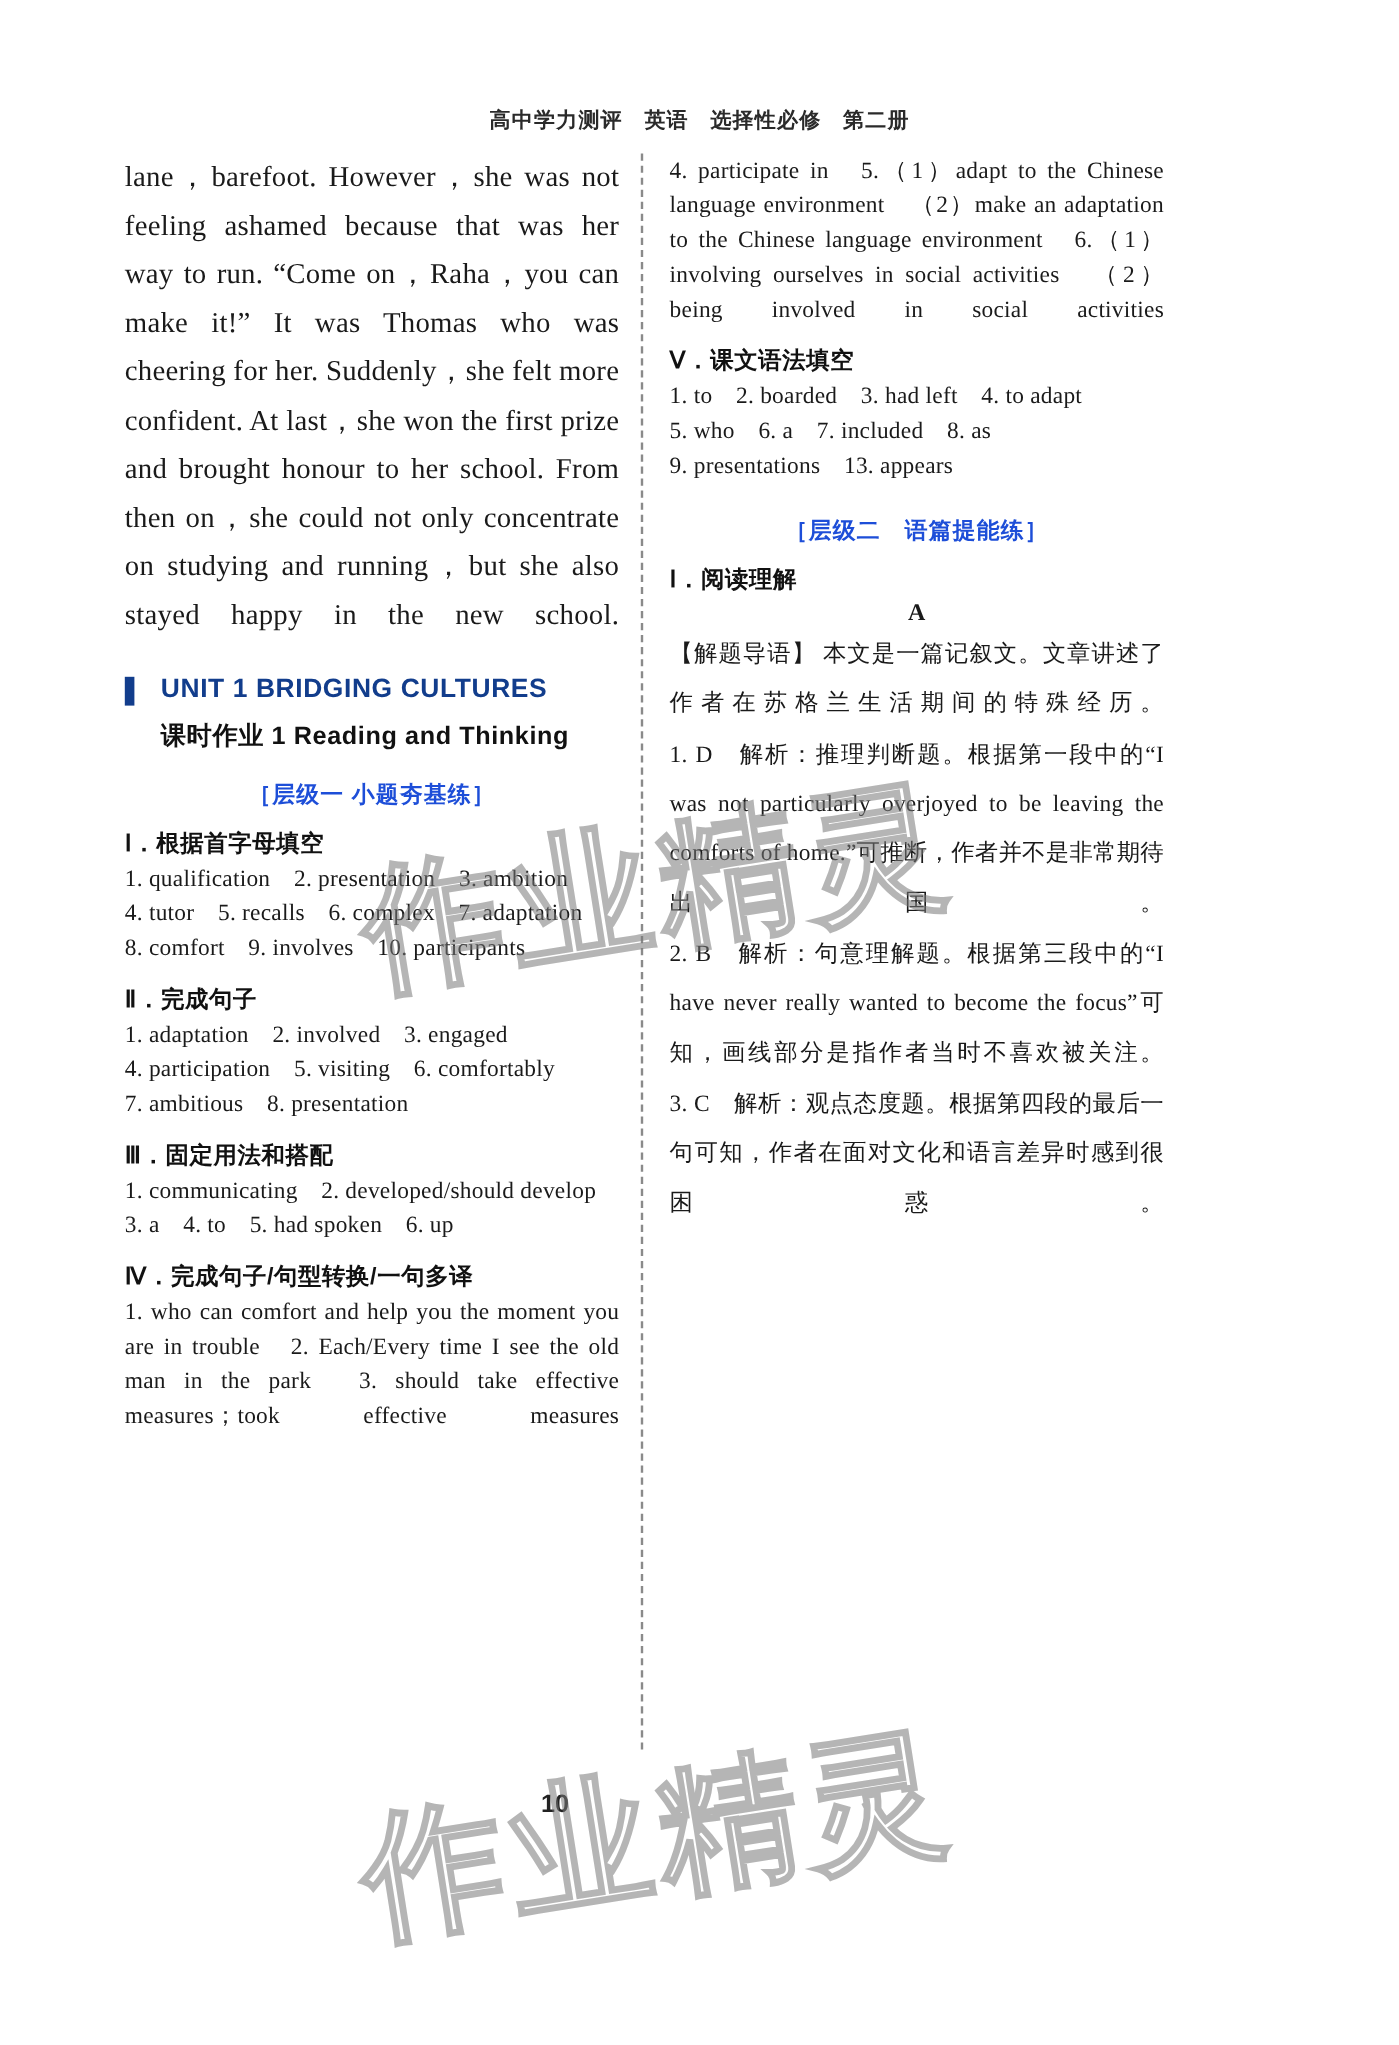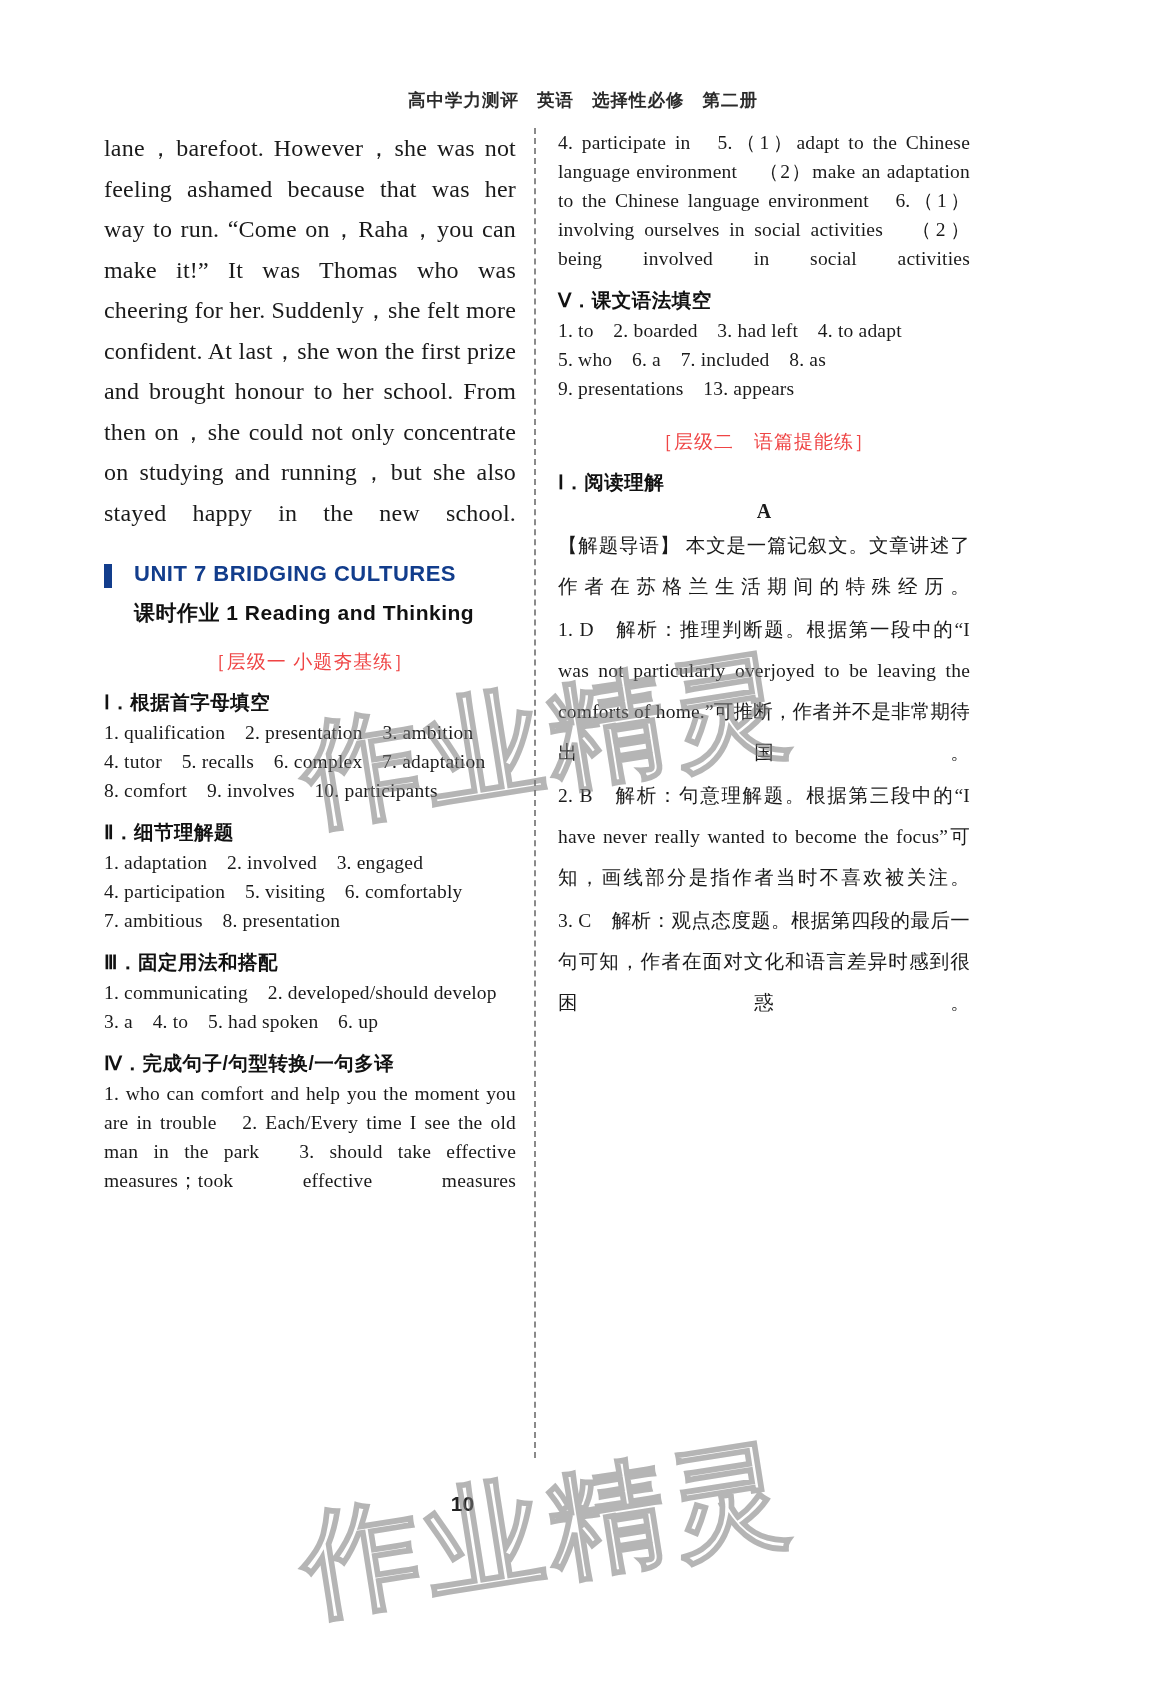--- a/index.html
+++ b/index.html
@@ -99,23 +99,23 @@
     font-family: "Liberation Sans", sans-serif;
     color: #111;
     padding-left: 30px;
     letter-spacing: 0.5px;
   }
   .level-bar {
     margin: 22px 0 14px 0;
     text-align: center;
     font-family: "Liberation Sans", sans-serif;
     font-size: 19px;
-    font-weight: normal;
+    font-weight: bold;
     letter-spacing: 1px;
-    color: #ef4444;
+    color: #1d4ed8;
   }
 
   .sec-head {
     margin-top: 14px;
     margin-bottom: 2px;
     font-family: "Liberation Sans", sans-serif;
     font-size: 19.5px;
     font-weight: bold;
     letter-spacing: 0.5px;
     color: #111;
@@ -183,35 +183,35 @@
   <div class="header">
     <span>高中学力测评</span><span class="sp"></span><span>英语</span><span class="sp"></span><span>选择性必修</span><span class="sp"></span><span>第二册</span>
   </div>
 
   <div class="divider"></div>
 
   <div class="col col-left">
 
     <p class="para justify-all">lane，barefoot. However，she was not feeling ashamed because that was her way to run. “Come on，Raha，you can make it!” It was Thomas who was cheering for her. Suddenly，she felt more confident. At last，she won the first prize and brought honour to her school. From then on，she could not only concentrate on studying and running，but she also stayed happy in the new school.</p>
 
-    <div class="unit-title">UNIT 7    BRIDGING CULTURES</div>
+    <div class="unit-title">UNIT 1    BRIDGING CULTURES</div>
 
     <div class="task-title">课时作业 1    Reading and Thinking</div>
 
     <div class="level-bar">［层级一  小题夯基练］</div>
 
     <div class="sec-head">
       <span class="rn">Ⅰ</span><span>．根据首字母填空</span>
     </div>
     <p class="ans-line">1. qualification　2. presentation　3. ambition</p>
     <p class="ans-line">4. tutor　5. recalls　6. complex　7. adaptation</p>
     <p class="ans-line">8. comfort　9. involves　10. participants</p>
 
     <div class="sec-head">
-      <span class="rn">Ⅱ</span><span>．细节理解题</span>
+      <span class="rn">Ⅱ</span><span>．完成句子</span>
     </div>
     <p class="ans-line">1. adaptation　2. involved　3. engaged</p>
     <p class="ans-line">4. participation　5. visiting　6. comfortably</p>
     <p class="ans-line">7. ambitious　8. presentation</p>
 
     <div class="sec-head">
       <span class="rn">Ⅲ</span><span>．固定用法和搭配</span>
     </div>
     <p class="ans-line">1. communicating　2. developed/should develop</p>
     <p class="ans-line">3. a　4. to　5. had spoken　6. up</p>

